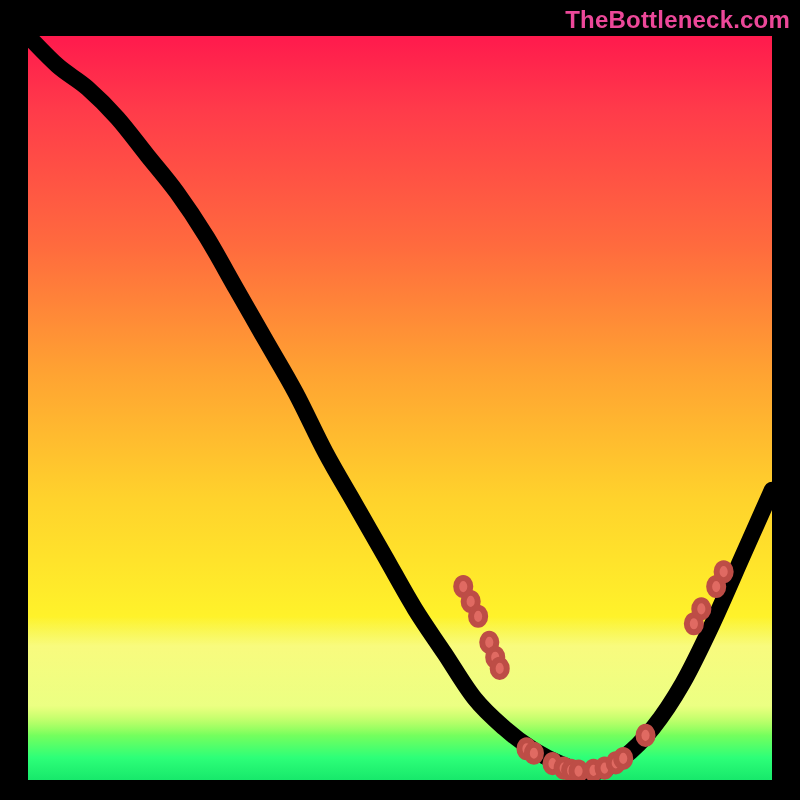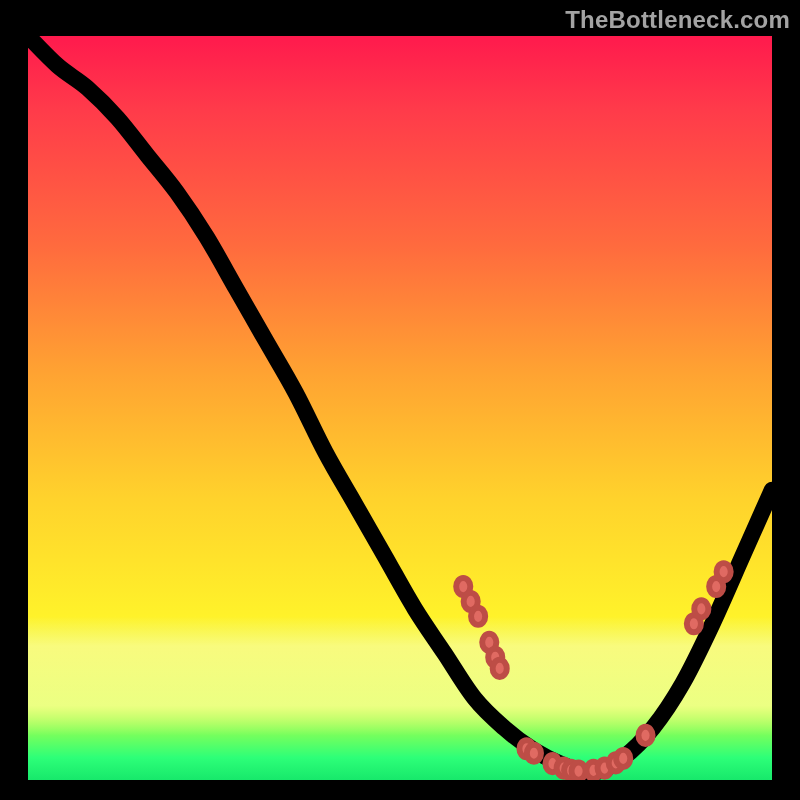--- a/index.html
+++ b/index.html
@@ -13,21 +13,21 @@
   .frame {
     position: relative;
     width: 800px;
     height: 800px;
     background: #000000;
   }
   .attribution {
     position: absolute;
     top: 6px;
     right: 10px;
-    color: #a3a3a3;
+    color: #ec4899;
     font-size: 24px;
     font-weight: 600;
     letter-spacing: 0.2px;
   }
   .plot-area {
     position: absolute;
     left: 28px;
     top: 36px;
     width: 744px;
     height: 744px;

